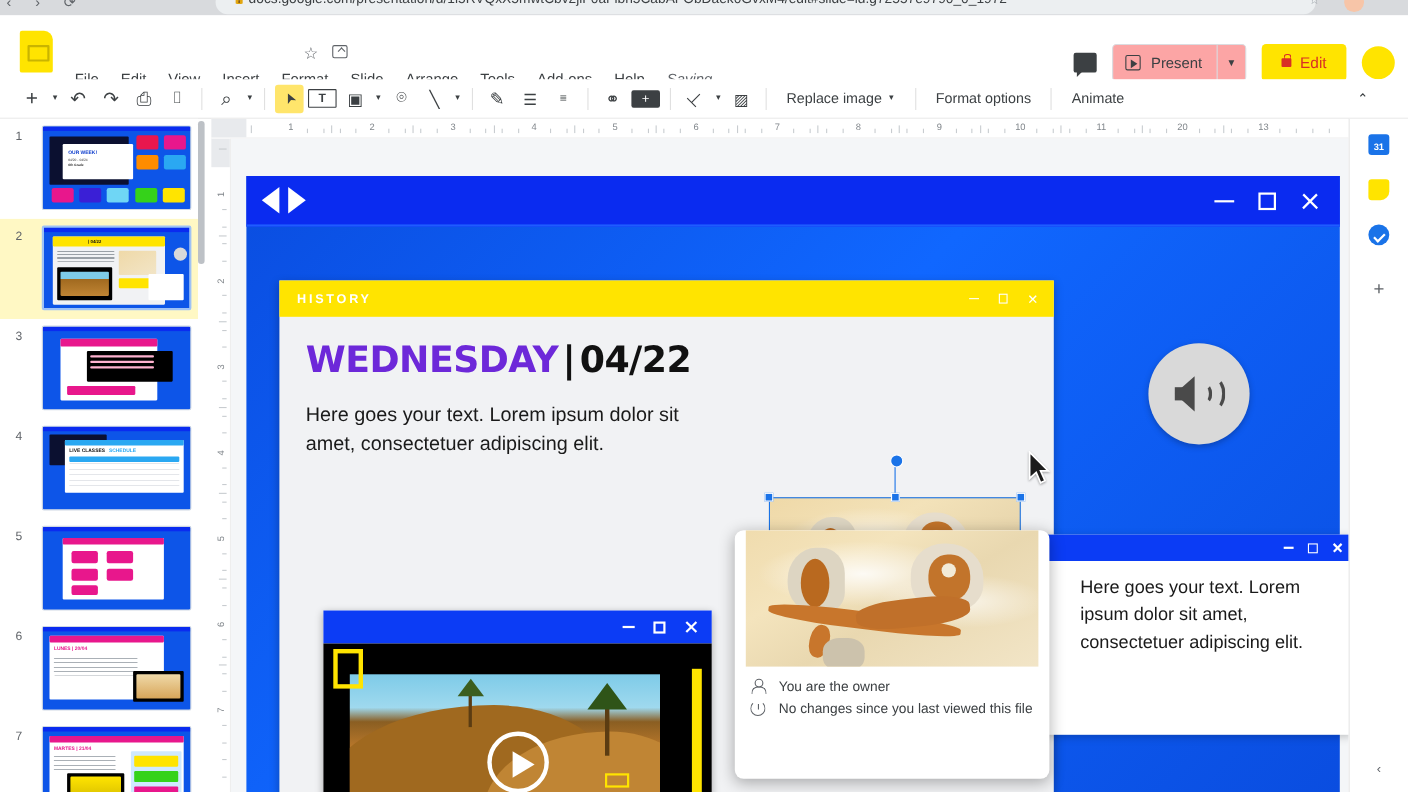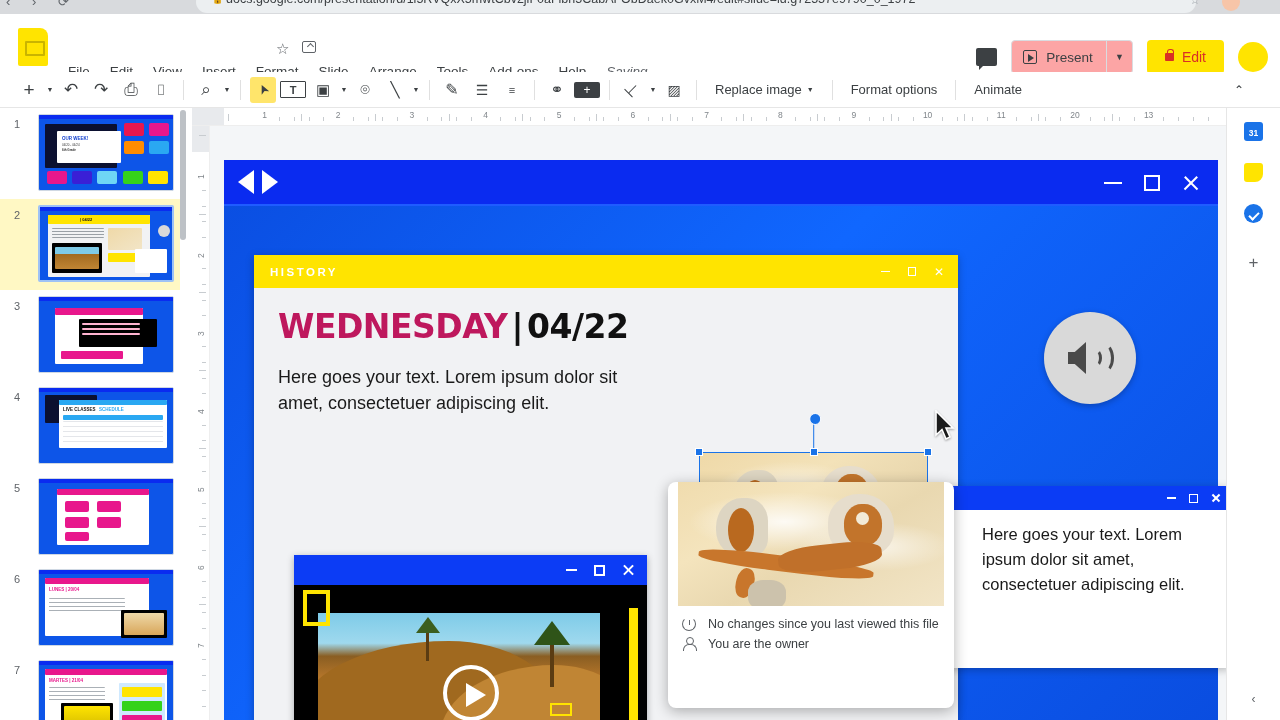--- a/index.html
+++ b/index.html
@@ -235,21 +235,21 @@
     margin-left:16px; font-size:11.5px; letter-spacing:2.5px; color:#ffffff; font-weight:700;
   }
   .hist-ctrls{ position:absolute; right:14px; top:0; height:33px; display:flex; align-items:center; gap:18px;}
   .hc-min{ width:9px; height:1.5px; background:#fff;}
   .hc-max{ width:8px; height:9px; border:1.4px solid #fff;}
   .hc-close{ color:#fff; font-size:12px; line-height:1;}
   .slide-heading{
     position:absolute; left:24px; top:52px; font-size:33px; font-weight:800;
     font-family:"DejaVu Sans", sans-serif; letter-spacing:-0.5px; white-space:nowrap;
   }
-  .sh-day{ color:#be185d;}
+  .sh-day{ color:#6d28d9;}
   .sh-pipe{ color:#111; margin:0 4px;}
   .sh-date{ color:#111;}
   .slide-body{
     position:absolute; left:24px; top:110px; width:360px; font-size:18px;
     line-height:1.42; color:#1a1a1a;
   }
   
   .vidwin{
     position:absolute; left:40px; top:300px; width:353px; height:246px;
     background:#fff; box-shadow:0 2px 7px rgba(0,0,0,.3);
@@ -901,26 +901,26 @@
     <div class="bone" style="left:150px;top:12px;width:66px;height:62px;background:#e6ddcc;border-radius:46% 50% 40% 44%;"></div>
     <div class="bone" style="left:166px;top:22px;width:38px;height:42px;background:#c2742b;border-radius:46%;"></div>
     <div class="bone" style="left:178px;top:30px;width:13px;height:13px;background:#f2ead7;border-radius:50%;"></div>
     <div class="bone" style="left:20px;top:74px;width:176px;height:16px;background:#c8762c;border-radius:40%;transform:rotate(7deg);"></div>
     <div class="bone" style="left:100px;top:62px;width:104px;height:26px;background:#c0702a;border-radius:40%;transform:rotate(-6deg);"></div>
     <div class="bone" style="left:58px;top:86px;width:18px;height:30px;background:#c8762c;border-radius:45%;transform:rotate(14deg);"></div>
     <div class="bone" style="left:70px;top:98px;width:38px;height:30px;background:#ccc2ac;border-radius:40%;"></div>
   </div>
   <div class="pop-rows">
     <div class="pop-row">
+      <span class="pr-person"></span>
+      <span>You are the owner</span>
+    </div>
+    <div class="pop-row">
       <span class="pr-clock"></span>
       <span>No changes since you last viewed this file</span>
-    </div>
-    <div class="pop-row">
-      <span class="pr-person"></span>
-      <span>You are the owner</span>
     </div>
   </div>
 </div>
 
 <div class="cursor">
   <svg width="22" height="32" viewBox="0 0 22 32">
     <path d="M2,1 L2,25 L8,19.5 L12,29 L16,27 L12,18 L19,18 Z" fill="#1c1c1c" stroke="#fff" stroke-width="1.6"></path>
   </svg>
 </div>
 

